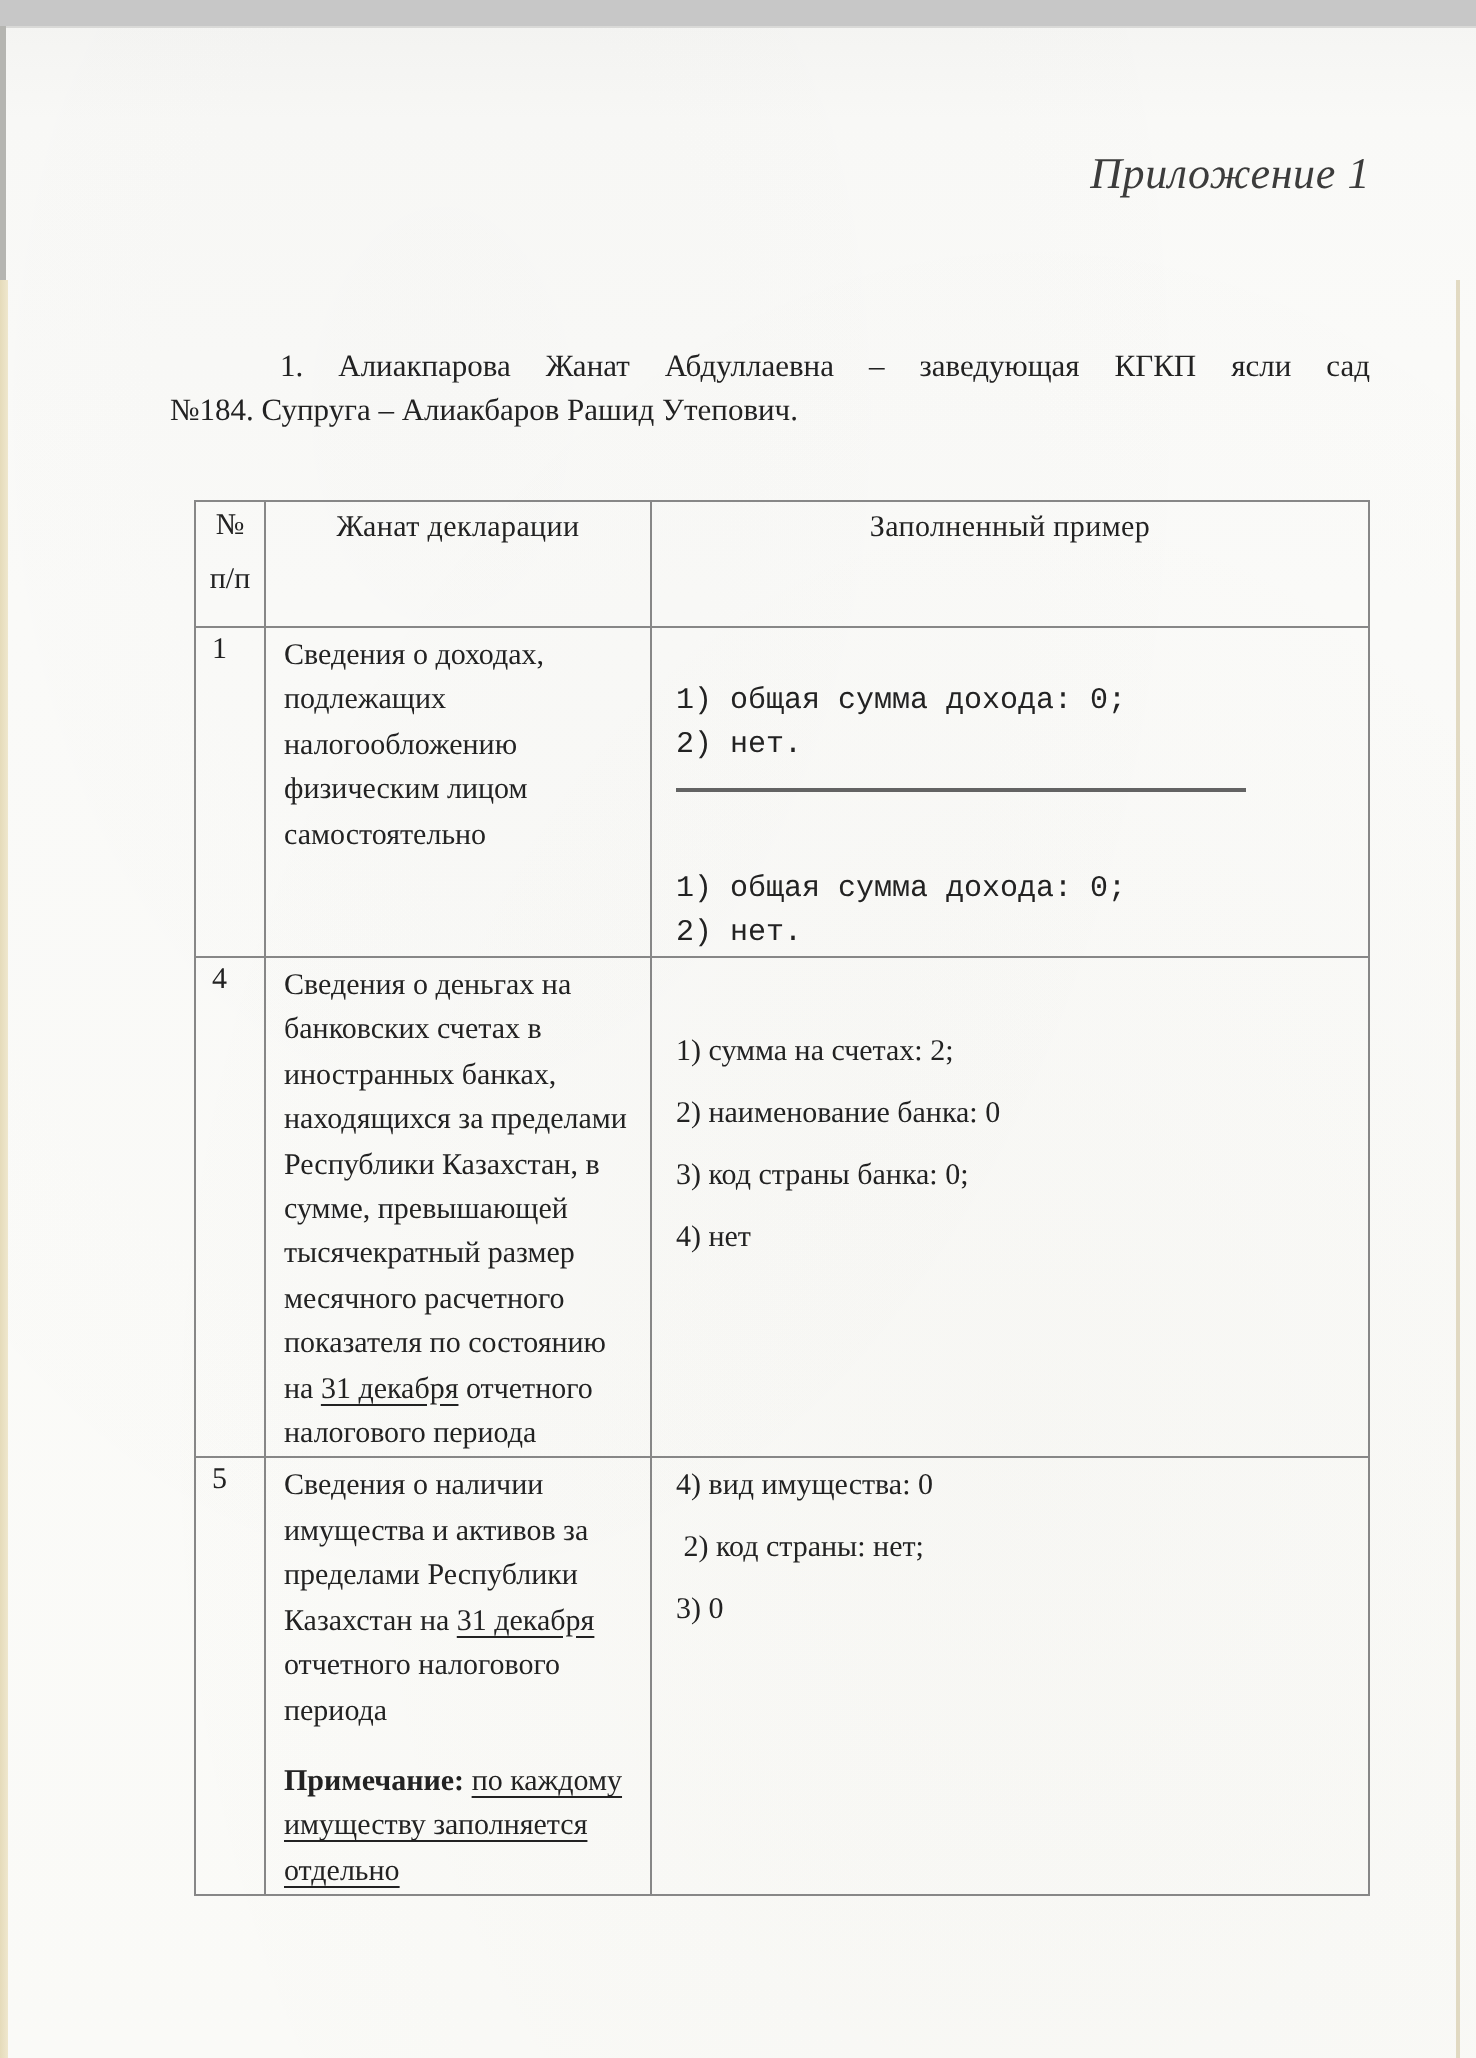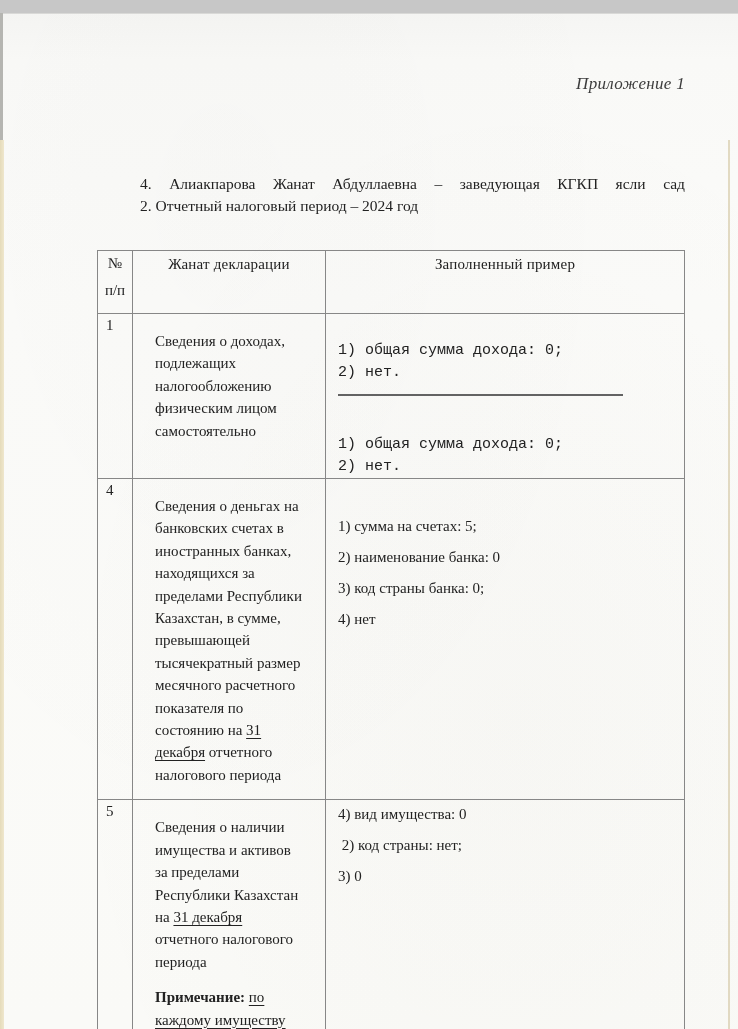--- a/index.html
+++ b/index.html
@@ -32,21 +32,21 @@
     position: absolute; left: 0; top: 140px; width: 4px; bottom: 0;
     background: linear-gradient(90deg, #e5dbba, #efe7cd);
   }
   .edge-right-beige {
     position: absolute; left: 728px; top: 140px; width: 2px; bottom: 0;
     background: #ddd4b8; opacity: 0.85;
   }
   
   .annotation {
     position: absolute; top: 74px; right: 53px;
-    font-style: italic; font-size: 17px; color: #3c3c3c;
+    font-style: italic; font-size: 22px; color: #3c3c3c;
     letter-spacing: 0.3px;
   }
   .doc-title {
     position: absolute; top: 120px; left: 85px; width: 600px;
     margin: 0; text-align: center;
     font-size: 16px; font-weight: bold; line-height: 22px;
     color: #1e1e1e;
   }
   .doc-title .inner { display: inline-block; max-width: 545px; }
   .intro { position: absolute; top: 173px; left: 85px; width: 600px; }
@@ -72,21 +72,21 @@
   }
   thead tr { height: 63px; }
   th.h-num { text-align: center; padding-top: 4px; font-weight: bold; }
   th.h-num .l2 { margin-top: 10px; }
   th.h-sec, th.h-ex { text-align: center; padding-top: 5px; font-weight: bold; letter-spacing: 0.2px; }
   tr.row-1 { height: 159px; }
   tr.row-4 { height: 227px; }
   tr.row-5 { height: 202px; }
   td.num { padding: 3px 2px 0 8px; }
   td.sec { padding: 3px 9px 0 9px; line-height: 22.4px; }
-  td.sec p.sec-para { margin: 13px; }
+  td.sec p.sec-para { margin: 0; }
   td.sec p.sec-para + p.sec-para { margin-top: 13px; }
   .bold { font-weight: bold; }
   .underline { text-decoration: underline; text-underline-offset: 3px; }
   td.ex { padding: 3px 10px 0 12px; line-height: 22px; }
   .ex-line { white-space: pre-wrap; }
   tr.row-1 td.ex { padding-top: 26px; font-family: Liberation Mono, monospace; }
   tr.row-4 td.ex { padding-top: 36px; }
   tr.row-5 td.ex { padding-top: 3px; }
   tr.row-4 .ex-line, tr.row-5 .ex-line { margin-bottom: 9px; }
   .rule {
@@ -101,22 +101,22 @@
 <div class="scan">
   <div class="edge-top"></div>
   <div class="edge-left-shadow"></div>
   <div class="edge-left-beige"></div>
   <div class="edge-right-beige"></div>
 
   <div class="annotation">Приложение 1</div>
 
 
   <div class="intro" id="intro">
-      <div class="intro-line indent stretch">4. Алиакпарова Жанат Абдуллаевна – заведующая КГКП ясли сад</div>
-      <div class="intro-line indent">2. Отчетный налоговый период – 2024 год</div>
+      <div class="intro-line indent stretch">1. Алиакпарова Жанат Абдуллаевна – заведующая КГКП ясли сад</div>
+      <div class="intro-line">№184. Супруга – Алиакбаров Рашид Утепович.</div>
     </div>
 
   <table class="decl">
     <colgroup>
       <col class="c-num">
         <col class="c-sec">
         <col class="c-ex">
     </colgroup>
     <thead>
       <tr>
@@ -141,21 +141,21 @@
             <div class="ex-line">1) общая сумма дохода: 0;</div>
             <div class="ex-line">2) нет.</div>
           </td>
         </tr>
         <tr class="row-4">
           <td class="num">4</td>
           <td class="sec">
             <p class="sec-para"><span>Сведения о деньгах на банковских счетах в иностранных банках, находящихся за пределами Республики Казахстан, в сумме, превышающей тысячекратный размер месячного расчетного показателя по состоянию на </span><span class="underline">31 декабря</span><span> отчетного налогового периода</span></p>
           </td>
           <td class="ex">
-            <div class="ex-line">1) сумма на счетах: 5;</div>
+            <div class="ex-line">1) сумма на счетах: 2;</div>
             <div class="ex-line">2) наименование банка: 0</div>
             <div class="ex-line">3) код страны банка: 0;</div>
             <div class="ex-line">4) нет</div>
           </td>
         </tr>
         <tr class="row-5">
           <td class="num">5</td>
           <td class="sec">
             <p class="sec-para"><span>Сведения о наличии имущества и активов за пределами Республики Казахстан на </span><span class="underline">31 декабря</span><span> отчетного налогового периода</span></p>
             <p class="sec-para"><span class="bold">Примечание:</span><span> </span><span class="underline">по каждому имуществу заполняется отдельно</span></p>

